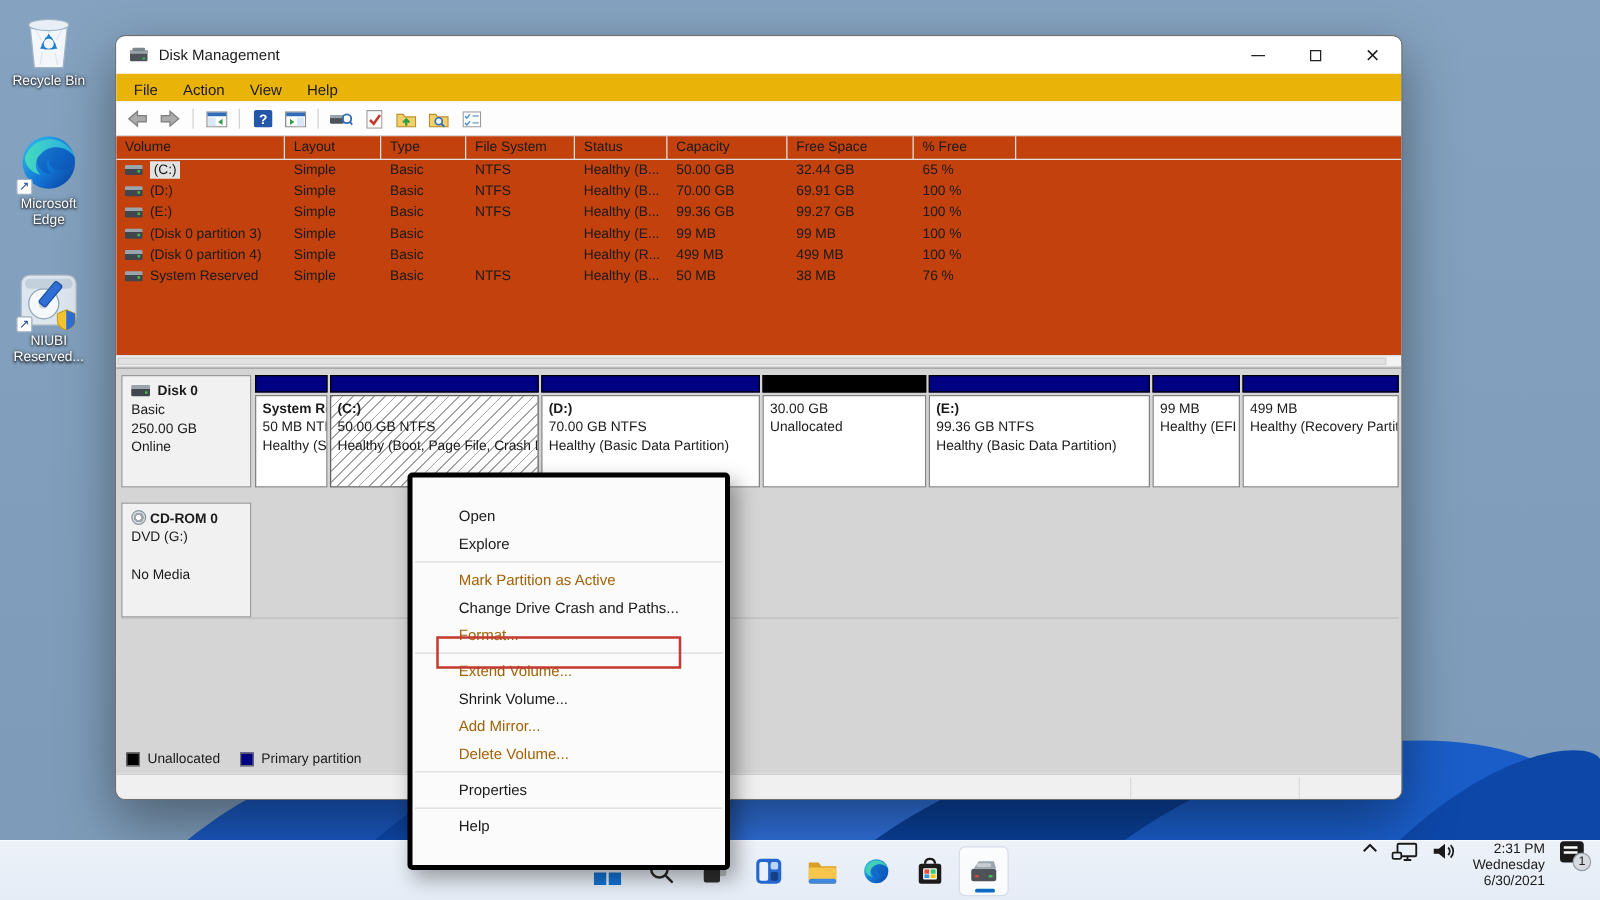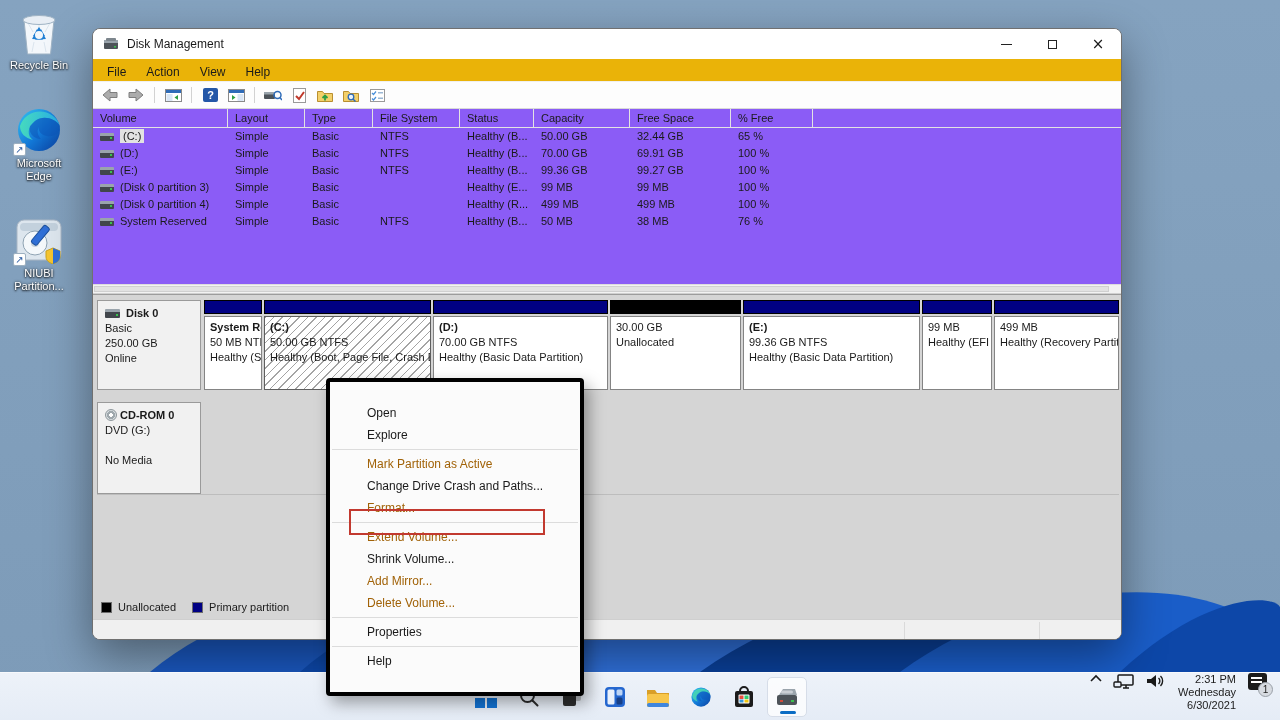--- a/index.html
+++ b/index.html
@@ -31,21 +31,21 @@
   .glyph-max { display:block; width:9px; height:9px; border:1px solid #222; }
   .glyph-close { font-size:15px; font-family:"DejaVu Sans",sans-serif; }
   .menubar { position:absolute; left:0; top:30px; right:0; height:22px; display:flex; align-items:flex-end; padding-left:4px; background:#eab308; }
   .menubar .mitem { font-size:12px; padding:2px 10px; }
   .toolbar { position:absolute; left:0; top:52px; right:0; height:28px; background:#fdfdfd;
              border-bottom:1px solid #d9d9d9; border-top:1px solid #f0f0f0;
              display:flex; align-items:center; padding-left:7px; gap:6px; }
   .tbtn { width:20px; height:20px; display:flex; align-items:center; justify-content:center; }
   .tsep { width:1px; height:16px; background:#d2d2d2; margin:0 2px; }
   
-  .listpane { position:absolute; left:0; top:80px; right:0; height:175px; background:#8b5cf6; font-size:11px; }
+  .listpane { position:absolute; left:0; top:80px; right:0; height:175px; background:#c2410c; font-size:11px; }
   .vhead { position:absolute; left:0; top:0; right:0; height:19px; border-bottom:1px solid #e3e3e3; }
   .vhead .hc { position:absolute; top:0; height:19px; line-height:18px; padding-left:7px;
                border-right:1px solid #e3e3e3; white-space:nowrap; overflow:hidden; }
   .vrow { position:absolute; left:0; right:0; height:17px; }
   .vc { position:absolute; top:0; height:17px; line-height:16px; padding-left:7px; white-space:nowrap; overflow:hidden; }
   .c0{left:0;width:135px;} .c1{left:135px;width:77px;} .c2{left:212px;width:68px;}
   .c3{left:280px;width:87px;} .c4{left:367px;width:74px;} .c5{left:441px;width:96px;}
   .c6{left:537px;width:101px;} .c7{left:638px;width:82px;} .c8{left:720px;width:310px;border-right:none;}
   .disk-ic { display:inline-block; width:14px; height:8px; vertical-align:-1px; margin-right:6px;
              background:linear-gradient(#9aa4ac 0 3px, #41464c 3px); border-radius:1px; position:relative; }
@@ -170,21 +170,21 @@
       <rect x="5" y="7" width="38" height="8" rx="4" fill="#c3d1dd"></rect>
       <circle cx="20" cy="27" r="12" fill="#f4f8fb" stroke="#8fa3b3"></circle>
       <circle cx="20" cy="27" r="4" fill="#c7d3dd"></circle>
       <rect x="22" y="8" width="7" height="22" rx="2" transform="rotate(40 25 19)" fill="#2f6fd6" stroke="#1b4f9c"></rect>
       <path d="M31 35 l7 -3 7 3 v6 c0 5 -7 7 -7 7 s-7 -2 -7 -7 z" fill="#f5c531" stroke="#caa21f"></path>
       <path d="M38 32 l7 3 v6 c0 5 -7 7 -7 7 z" fill="#2f6fd6"></path>
     </svg>
     <span class="sc-arrow">↗</span>
   </div>
   <div class="lbl">
-    <span>NIUBI</span><br><span>Partition...</span>
+    <span>NIUBI</span><br><span>Reserved...</span>
   </div>
 </div>
 
 <div id="win">
 
   <div class="titlebar">
     <svg width="16" height="12" viewBox="0 0 16 12">
       <rect x="0" y="2" width="14" height="9" rx="1" fill="#4d5359"></rect>
       <rect x="0" y="2" width="14" height="3" fill="#9aa4ac"></rect>
       <rect x="2" y="0" width="10" height="3" rx="1" fill="#7d868d"></rect>

